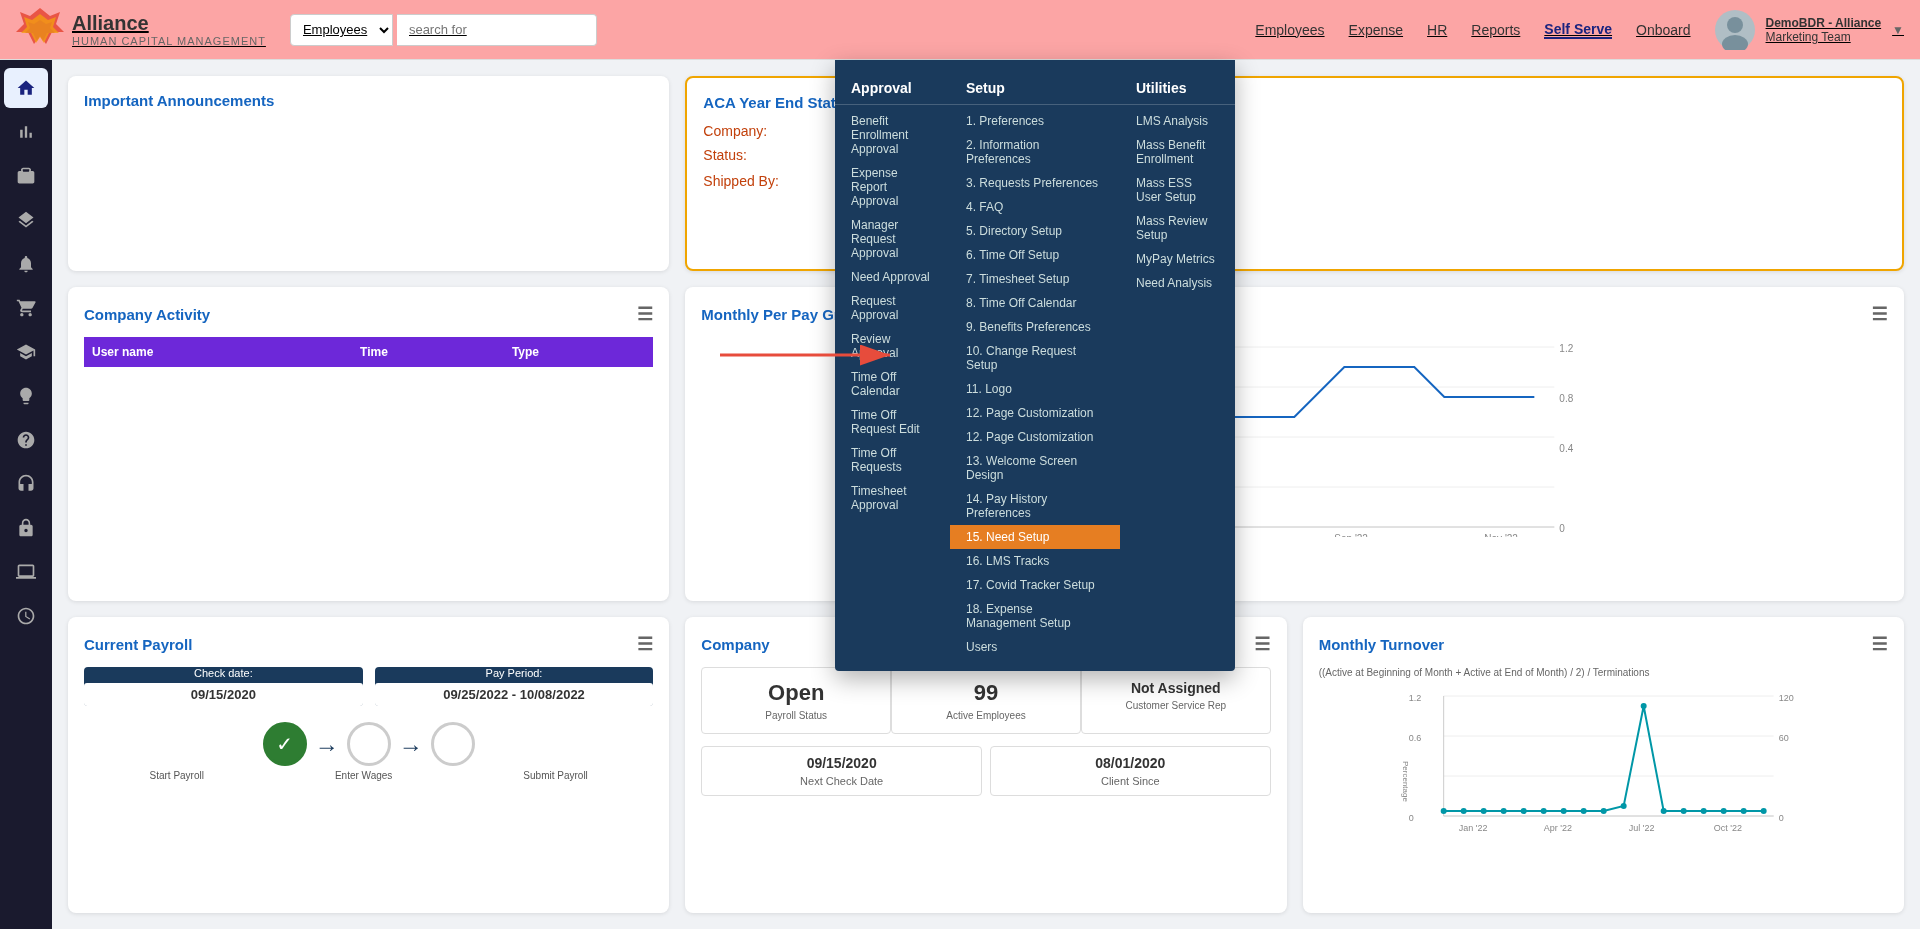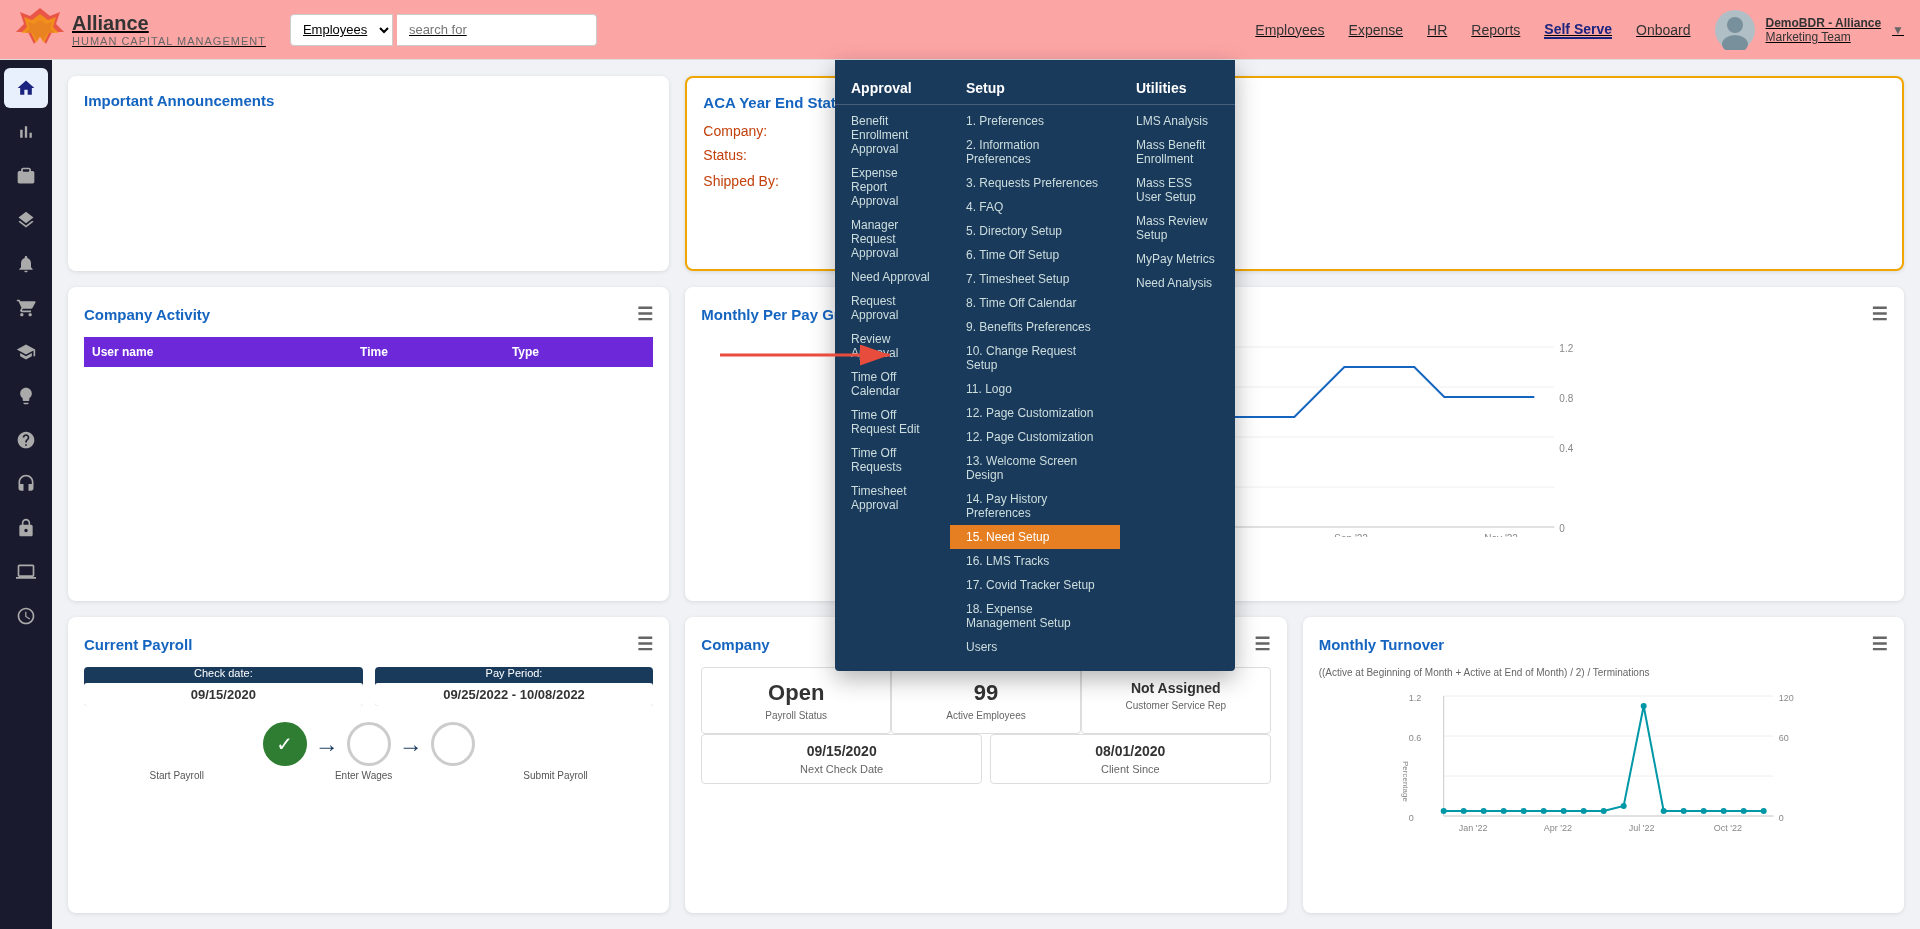--- a/index.html
+++ b/index.html
@@ -121,21 +121,21 @@
     .step-circle.complete {
       background: #2e7d32; border-color: #2e7d32; color: #fff; font-size: 20px;
     }
     .step-arrow { color: #1a3a5c; font-size: 24px; font-weight: bold; }
     .step-labels {
       display: flex; justify-content: space-around; margin-top: 4px; font-size: 10px; color: #555;
     }
 
     
     .company-card { grid-column: 2; grid-row: 3; }
-    .company-stats { display: flex; }
+    .company-stats { display: flex; margin-bottom: 12px; }
     .stat-box {
       flex: 1; border: 1px solid #ddd; border-radius: 4px; padding: 12px 8px;
       text-align: center; cursor: pointer;
     }
     .stat-value { font-size: 22px; font-weight: bold; color: #333; }
     .stat-label { font-size: 10px; color: #666; margin-top: 4px; }
     .company-dates { display: flex; gap: 8px; }
     .date-box {
       flex: 1; border: 1px solid #ddd; border-radius: 4px; padding: 8px;
       text-align: center;

